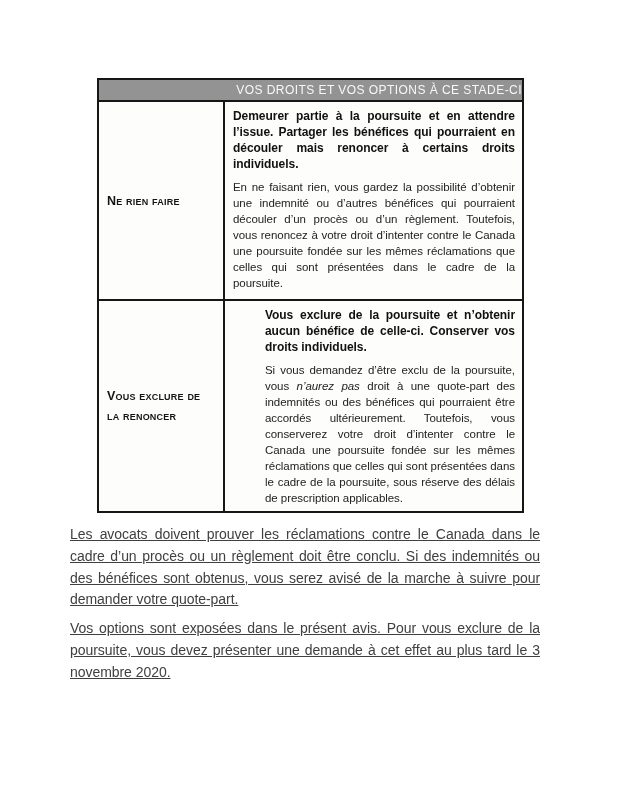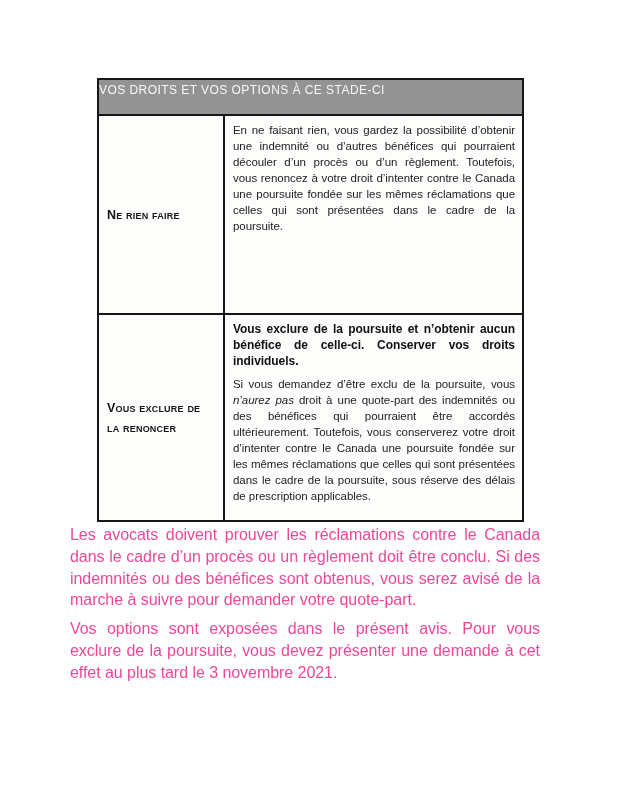--- a/index.html
+++ b/index.html
@@ -22,25 +22,25 @@
     left: 97px;
     top: 78px;
     width: 427px;
     box-sizing: border-box;
     border: 2px solid #161616;
     background: #fdfdfc;
   }
   .table-header {
     background: #939393;
     color: #f8f8f8;
-    text-align: left;
+    text-align: right;
     font-size: 12px;
     letter-spacing: 0.45px;
     line-height: 18px;
-    padding: 1px 0 15px 0;
+    padding: 1px 0 1px 0;
     border-bottom: 2px solid #161616;
     font-weight: 400;
   }
   .table-row {
     display: flex;
     align-items: stretch;
   }
   .table-row.row-divider {
     border-bottom: 2px solid #161616;
   }
@@ -64,73 +64,75 @@
   .content-cell {
     flex: 1;
     box-sizing: border-box;
     padding: 6px 7px 5px 8px;
     font-size: 11.5px;
     letter-spacing: -0.05px;
     line-height: 16px;
     text-align: justify;
   }
   .row-1 .content-cell { min-height: 197px; }
-  .row-2 .content-cell { min-height: 205px; }
+  .row-2 .content-cell { min-height: 205px; margin-left: 32px; }
   .cell-bold {
     margin: 0 0 7px 0;
     font-weight: 700;
     font-size: 12px;
     color: #111111;
   }
   .cell-body {
     margin: 0;
     color: #222222;
   }
   .cell-body em { }
 
   
   .below-text {
     position: absolute;
     left: 70px;
     top: 524px;
     width: 470px;
-    font-size: 16px;
+    font-size: 14px;
     letter-spacing: -0.05px;
     line-height: 21.8px;
     text-align: justify;
-    color: #ec4899;
+    color: #404040;
+    text-decoration: underline;
   }
   .below-text p {
     margin: 0 0 7px 0;
   }
 </style>
 </head>
 <body>
 
 <div class="doc-table">
 
   <div class="table-header">VOS DROITS ET VOS OPTIONS À CE STADE-CI</div>
 
   <div class="table-row row-1 row-divider">
     <div class="option-cell">
       <span class="option-label">Ne rien faire</span>
     </div>
     <div class="content-cell">
+      <p class="cell-bold">Demeurer partie à la poursuite et en attendre l’issue. Partager les bénéfices qui pourraient en découler mais renoncer à certains droits individuels.</p>
       <p class="cell-body">En ne faisant rien, vous gardez la possibilité d’obtenir une indemnité ou d’autres bénéfices qui pourraient découler d’un procès ou d’un règlement. Toutefois, vous renoncez à votre droit d’intenter contre le Canada une poursuite fondée sur les mêmes réclamations que celles qui sont présentées dans le cadre de la poursuite.</p>
     </div>
   </div>
 
   <div class="table-row row-2">
     <div class="option-cell">
       <span class="option-label">Vous exclure de la renoncer</span>
     </div>
     <div class="content-cell">
       <p class="cell-bold">Vous exclure de la poursuite et n’obtenir aucun bénéfice de celle-ci. Conserver vos droits individuels.</p>
       <p class="cell-body"><span>Si vous demandez d’être exclu de la poursuite, vous </span><em>n’aurez pas</em><span> droit à une quote-part des indemnités ou des bénéfices qui pourraient être accordés ultérieurement. Toutefois, vous conserverez votre droit d’intenter contre le Canada une poursuite fondée sur les mêmes réclamations que celles qui sont présentées dans le cadre de la poursuite, sous réserve des délais de prescription applicables.</span></p>
     </div>
   </div>
 
 </div>
 
 <div class="below-text">
   <p>Les avocats doivent prouver les réclamations contre le Canada dans le cadre d’un procès ou un règlement doit être conclu. Si des indemnités ou des bénéfices sont obtenus, vous serez avisé de la marche à suivre pour demander votre quote-part.</p>
-  <p>Vos options sont exposées dans le présent avis. Pour vous exclure de la poursuite, vous devez présenter une demande à cet effet au plus tard le 3 novembre 2021.</p>
+  <p>Vos options sont exposées dans le présent avis. Pour vous exclure de la poursuite, vous devez présenter une demande à cet effet au plus tard le 3 novembre 2020.</p>
 </div>
 
 </body></html>

